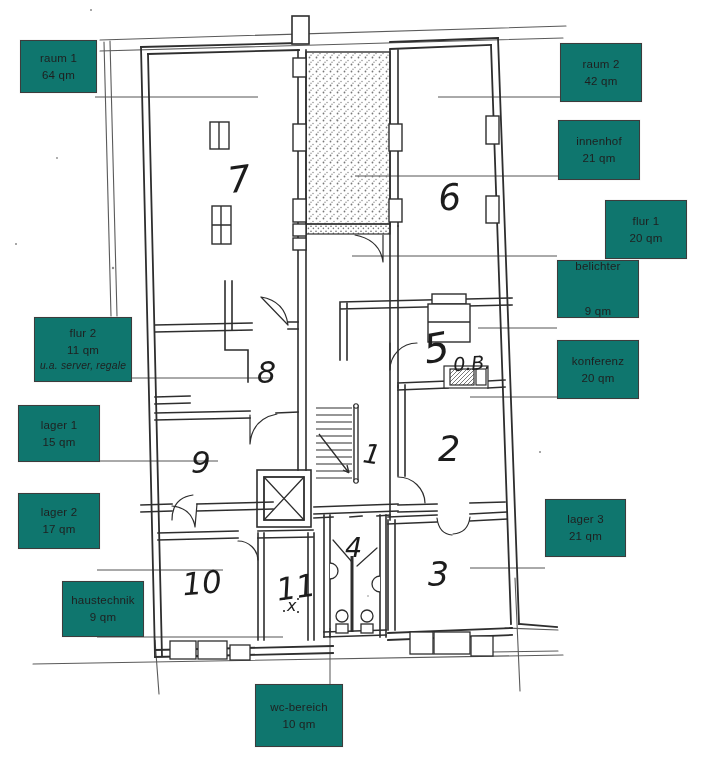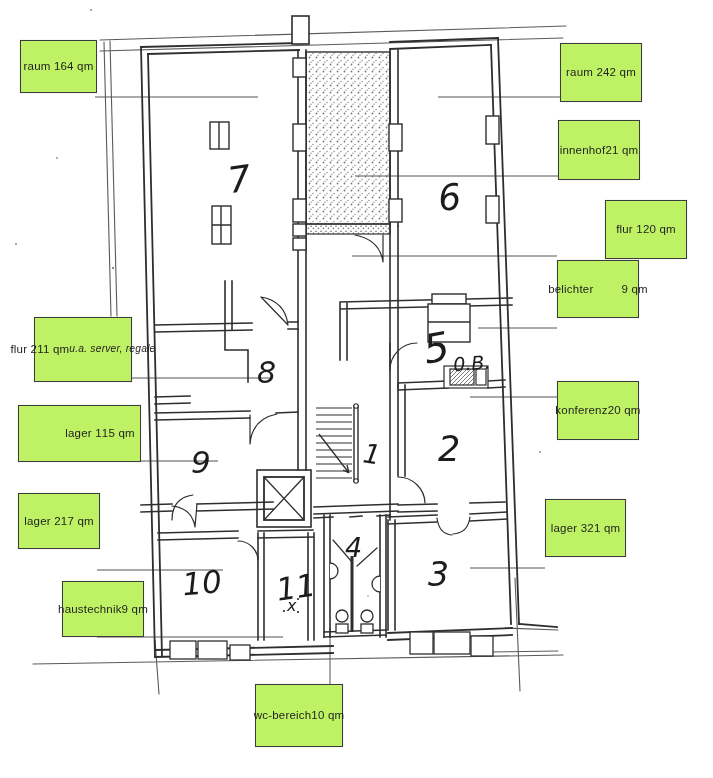--- a/index.html
+++ b/index.html
@@ -1,20 +1,20 @@
 <!DOCTYPE html>
 <html><head>
 <meta charset="utf-8">
 <style>
   html,body{margin:0;padding:0;background:#fff;}
   #stage{position:relative;width:713px;height:778px;background:#ffffff;overflow:hidden;
          font-family:"Liberation Sans",sans-serif;}
   #plan-svg{position:absolute;left:0;top:0;z-index:1;}
-  .box{position:absolute;z-index:2;background:#bef264;border:1.5px solid #3c3c3c;
-       display:flex;flex-direction:row;align-items:center;justify-content:center;
+  .box{position:absolute;z-index:2;background:#0f766e;border:1.5px solid #3c3c3c;
+       display:flex;flex-direction:column;align-items:center;justify-content:center;
        color:#1f1f1f;font-size:11.5px;line-height:1.45;letter-spacing:.2px;
        box-shadow:0 0 0 .5px #aaa3;}
   .box span{white-space:nowrap;}
   .box .small{font-size:10.3px;font-style:italic;}
   .hand{font-family:"DejaVu Sans",sans-serif;font-style:italic;fill:#1c1c1c;}
 </style>
 </head>
 <body>
 
 <div id="stage">
@@ -234,30 +234,30 @@
     <span>21 qm</span>
   </div>
   <div class="box" style="left:557px;top:200px;width:80px;height:57px;margin-left:48px;">
     <span>flur 1</span>
     <span>20 qm</span>
   </div>
   <div class="box" style="left:557px;top:260px;width:80px;height:56px;gap:28px;">
     <span>belichter</span>
     <span>9 qm</span>
   </div>
-  <div class="box" style="left:557px;top:340px;width:80px;height:57px;margin-top:41px;">
+  <div class="box" style="left:557px;top:340px;width:80px;height:57px;">
     <span>konferenz</span>
     <span>20 qm</span>
   </div>
   <div class="box" style="left:18px;top:317px;width:96px;height:63px;margin-left:16px;">
     <span>flur 2</span>
     <span>11 qm</span>
     <span class="small">u.a. server, regale</span>
   </div>
-  <div class="box" style="left:18px;top:405px;width:80px;height:55px;padding-left:41px;">
+  <div class="box" style="left:18px;top:405px;width:80px;height:55px;">
     <span>lager 1</span>
     <span>15 qm</span>
   </div>
   <div class="box" style="left:18px;top:493px;width:80px;height:54px;">
     <span>lager 2</span>
     <span>17 qm</span>
   </div>
   <div class="box" style="left:18px;top:581px;width:80px;height:54px;margin-left:44px;">
     <span>haustechnik</span>
     <span>9 qm</span>

